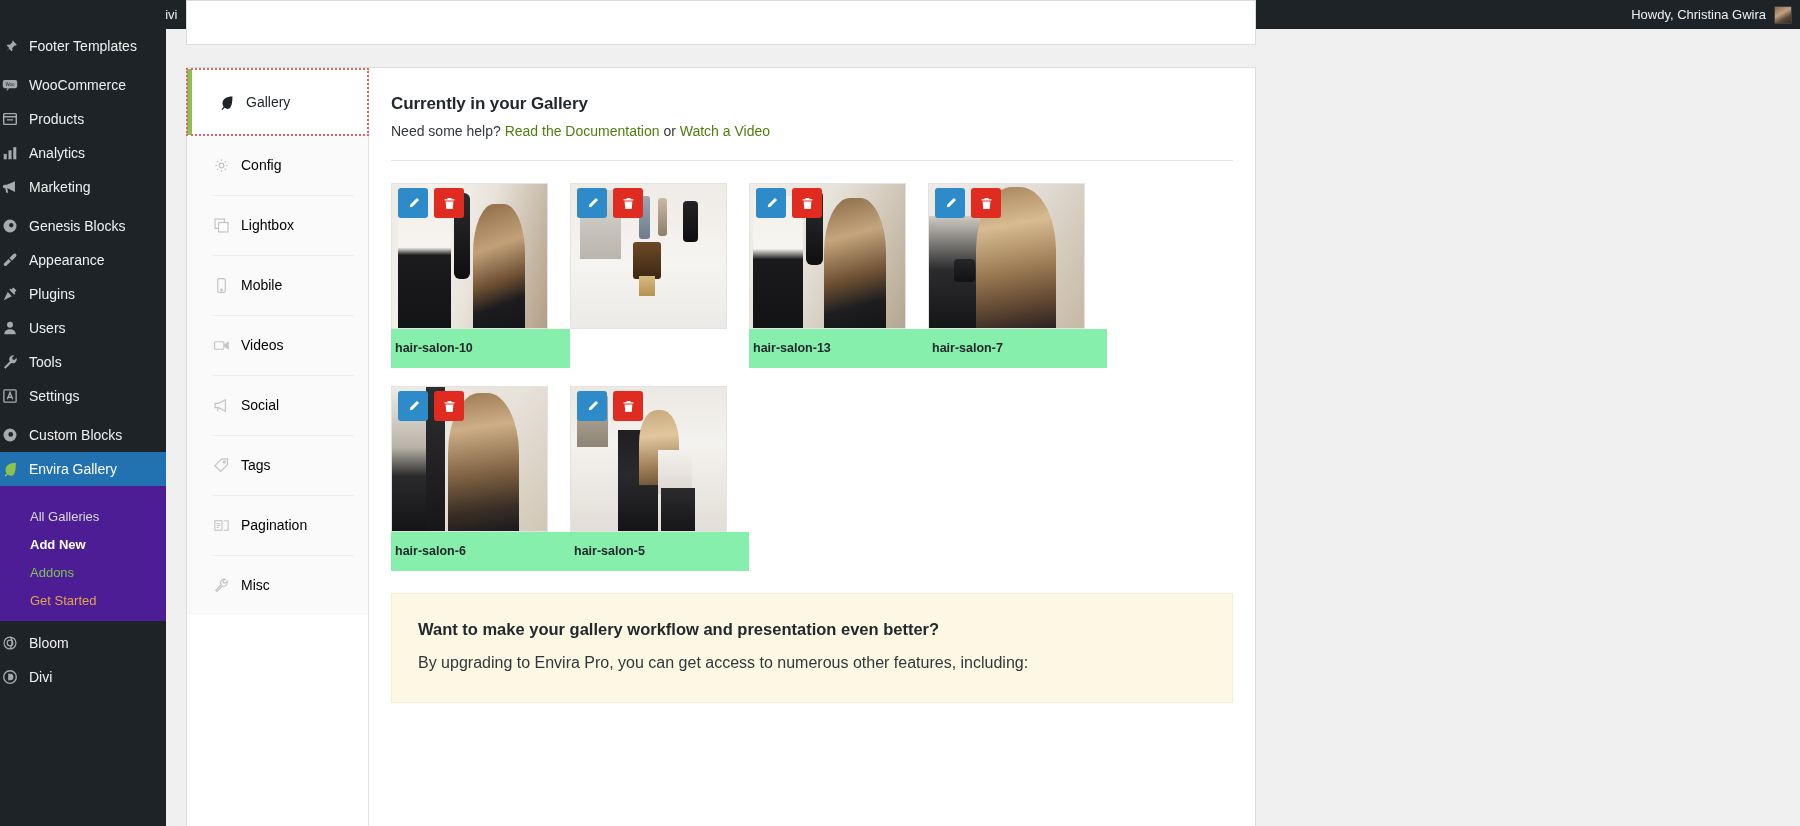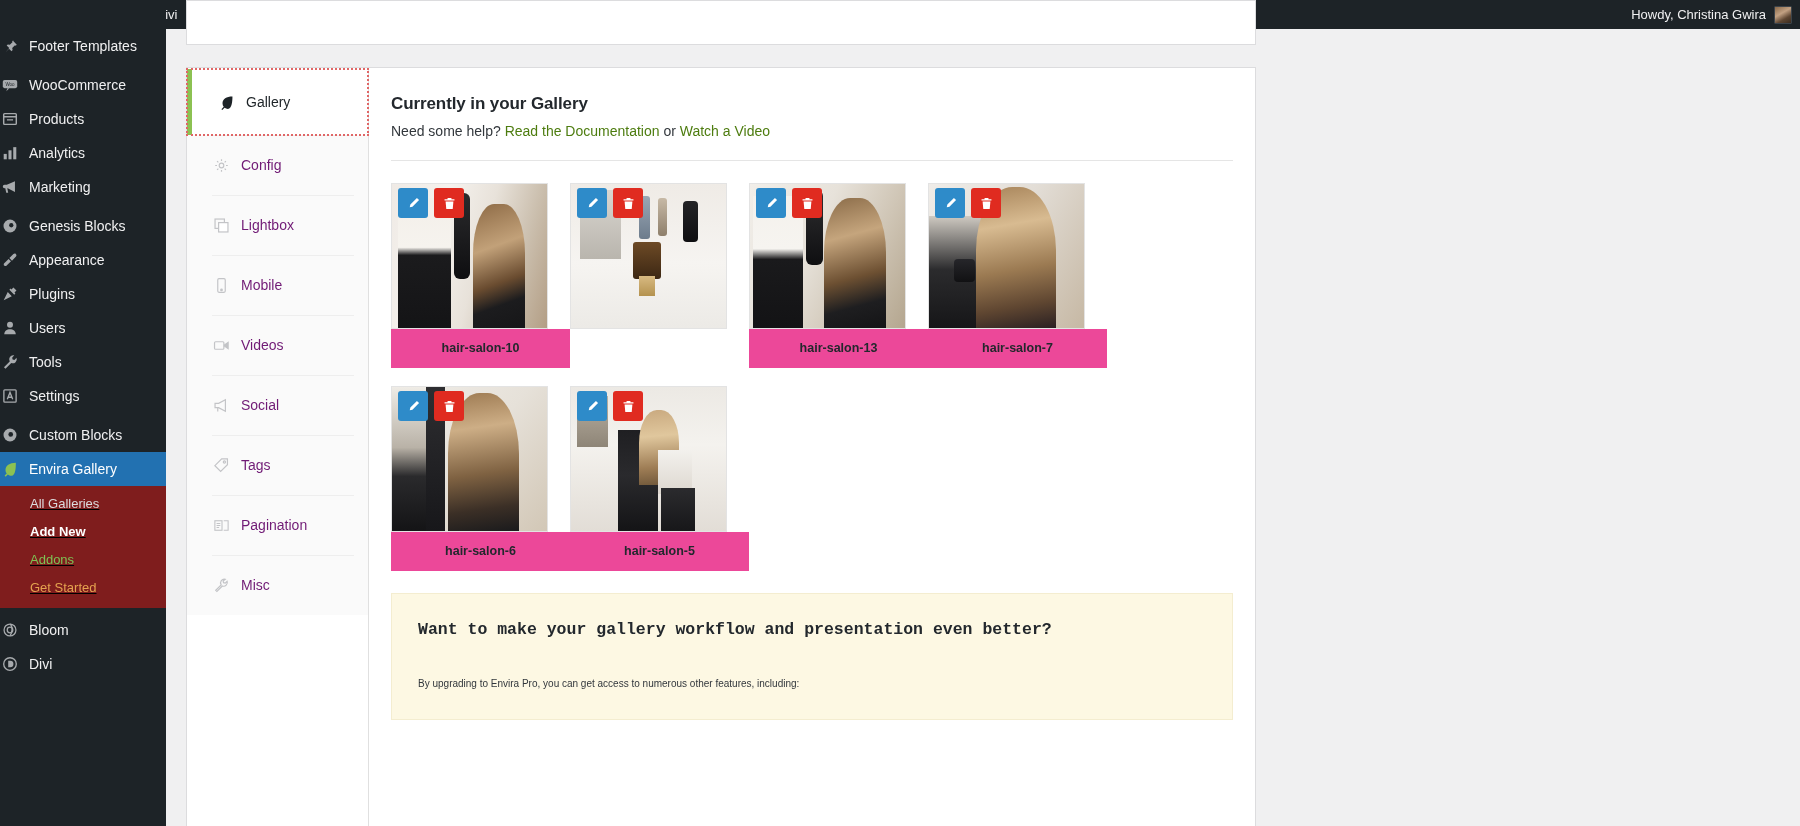--- a/index.html
+++ b/index.html
@@ -51,21 +51,21 @@
   .menu-row .mi { width:20px; height:20px; display:inline-flex; align-items:center; justify-content:center; color:#a7aaad; flex:0 0 20px; }
   .menu-row .mi svg { display:block; }
   .menu-row.current { background:#2271b1; color:#fff; position:relative; }
   .menu-row.current .mi { color:#fff; }
   .menu-row.current::after {
     content:''; position:absolute; right:-8px; top:50%; margin-top:-8px;
     border-style:solid; border-width:8px 0 8px 8px;
     border-color:transparent transparent transparent #2271b1;
   }
   .menu-sep { height:5px; }
-  .submenu { background:#7f1d1d; padding:4px 0 6px 0;text-decoration:underline; }
+  .submenu { background:#4c1d95; padding:17px 0 6px 0; }
   .sub-row {
     display:block; padding:5px 0 5px 30px;
     font-size:13px; color:#dcdcde; line-height:18px; white-space:nowrap;
   }
   .sub-row.bold { font-weight:bold; color:#fff; }
   .sub-row.green { color:#7ec254; }
   .sub-row.orange { color:#e5a34f; }
 
   
   .main {
@@ -81,21 +81,21 @@
     width:1070px; height:760px;
     background:#fff; border:1px solid #dcdcde;
     display:flex;
   }
 
   
   .tabs { width:182px; flex:0 0 182px; border-right:1px solid #e0e0e0; padding-top:1px; background:#fff; }
   .tab {
     display:flex; align-items:center; gap:11px;
     height:60px; padding-left:25px;
-    font-size:14px; color:#701a75; position:relative; background:#fafafa;
+    font-size:14px; color:#000000; position:relative; background:#fafafa;
   }
   .tab .ti { width:18px; height:18px; display:inline-flex; align-items:center; justify-content:center; color:#c3c4c7; flex:0 0 18px; }
   .tab .ti svg { display:block; }
   .tab + .tab::before {
     content:''; position:absolute; left:25px; right:14px; top:0; height:1px; background:#eeeeee;
   }
   .tab.active {
     background:#fff; color:#1d2327; font-weight:normal;
     border-left:5px solid #8cc152; 
     height:66px;
@@ -121,34 +121,34 @@
   .thumb-actions { position:absolute; left:6px; top:4px; display:flex; gap:6px; z-index:3; }
   .act {
     width:30px; height:30px; border-radius:3px;
     display:flex; align-items:center; justify-content:center;
     color:#fff;
   }
   .act.edit { background:#2e8bc9; }
   .act.del { background:#e02b20; }
   .act svg { display:block; }
   .cap {
-    text-align:center; font-size:12.5px; font-weight:bold; color:#23282d;
-    padding:12px 4px 13px 4px; background:#ec4899;
+    font-size:12.5px; font-weight:bold; color:#23282d;
+    padding:12px 4px 13px 4px; background:#86efac;
   }
 
   
   .ph { position:absolute; inset:0; }
 
   
   .upsell {
     margin-top:4px; background:#fdf8e3; border:1px solid #f4edd0;
     padding:26px 26px 30px 26px;
   }
-  .up-title { font-size:16.5px; font-weight:bold; color:#23282d;font-family:Liberation Mono, monospace; }
-  .up-sub { margin-top:39px; font-size:10px; color:#32373c; }
+  .up-title { font-size:16.5px; font-weight:bold; color:#23282d; }
+  .up-sub { margin-top:15px; font-size:16px; color:#32373c; }
 </style>
 </head>
 <body>
 
 <div class="page">
 
   <div class="adminbar">
     <div class="ab-left">
       <div class="ab-item">
         <span class="wp-logo">⓪</span>

